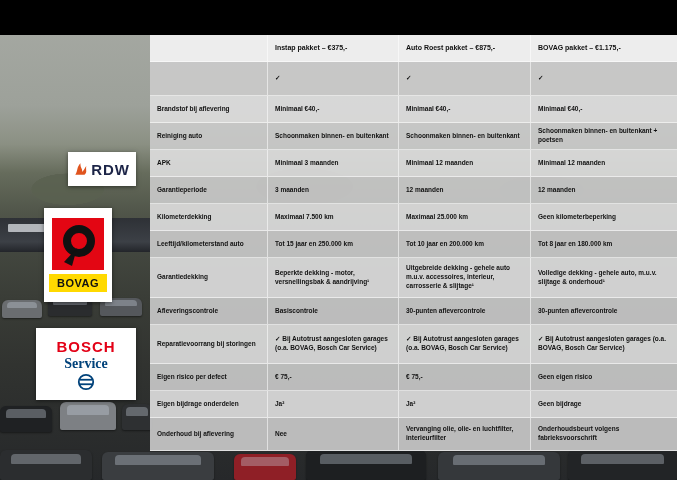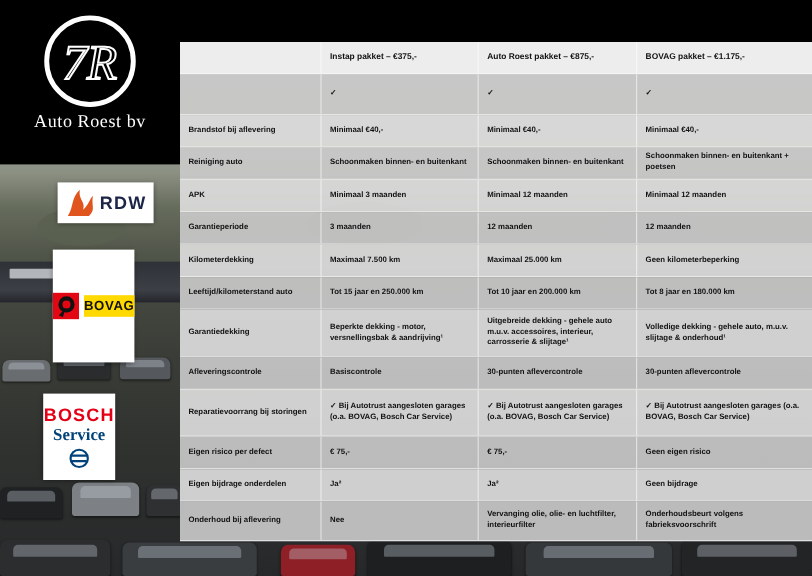--- a/index.html
+++ b/index.html
@@ -27,26 +27,26 @@
   .car::after{content:"";position:absolute;left:12%;top:12%;width:76%;height:34%;
     background:rgba(200,210,220,.35);border-radius:4px 4px 1px 1px;}
   
   .topbar{position:absolute;left:0;top:0;width:677px;height:35px;background:#000;}
   .brand-panel{position:absolute;left:0;top:0;width:150px;height:137px;background:#000;
     display:flex;flex-direction:column;align-items:center;}
   .brand-logo{margin-top:10px;width:82px;height:82px;}
   .brand-name{color:#fff;font-family:"Liberation Serif",serif;font-size:15px;letter-spacing:.5px;margin-top:2px;}
   
   .logo-box{position:absolute;background:#fff;box-shadow:0 1px 4px rgba(0,0,0,.5);}
-  .rdw{left:48px;top:152px;width:80px;height:34px;display:flex;align-items:center;justify-content:flex-start;padding:0 6px;box-sizing:border-box;}
+  .rdw{left:68px;top:152px;width:68px;height:34px;display:flex;align-items:center;justify-content:flex-start;padding:0 6px;box-sizing:border-box;}
   .rdw-text{font-weight:bold;color:#1c2447;font-size:15px;letter-spacing:1px;margin-left:4px;}
-  .bovag{left:44px;top:208px;width:68px;height:94px;display:flex;flex-direction:row;align-items:center;justify-content:center;gap:4px;}
+  .bovag{left:44px;top:208px;width:68px;height:94px;display:flex;flex-direction:column;align-items:center;justify-content:center;gap:4px;}
   .bovag-bar{background:#ffd900;width:58px;height:18px;display:flex;align-items:center;justify-content:center;}
   .bovag-label{font-weight:800;color:#111;font-size:11px;letter-spacing:.5px;}
-  .bosch{left:36px;top:328px;width:60px;height:72px;display:flex;flex-direction:column;align-items:center;justify-content:center;gap:1px;}
+  .bosch{left:36px;top:328px;width:100px;height:72px;display:flex;flex-direction:column;align-items:center;justify-content:center;gap:1px;}
   .bosch-line1{color:#e30016;font-weight:800;font-size:15px;letter-spacing:1px;}
   .bosch-line2{color:#00427a;font-weight:700;font-size:14px;font-family:"Liberation Serif",serif;}
   
   .pkg-table{position:absolute;left:150px;top:35px;width:527px;color:#111;}
   .t-row{display:grid;grid-template-columns:118px 131px 132px 146px;
     min-height:26px;border-bottom:1px solid rgba(255,255,255,.55);}
   .t-row:nth-child(odd){background:rgba(219,219,219,.93);}
   .t-row:nth-child(even){background:rgba(203,203,203,.90);}
   .t-row.head{background:rgba(240,240,240,.97);min-height:26px;}
   .t-row:nth-child(2){min-height:33px;}
@@ -80,27 +80,20 @@
     <div class="car" style="left:0px;top:450px;width:92px;height:30px;background:#2b2d2f;"></div>
     <div class="car" style="left:102px;top:452px;width:112px;height:28px;background:#3a3d40;"></div>
     <div class="car" style="left:234px;top:454px;width:62px;height:26px;background:#8f1f26;"></div>
     <div class="car" style="left:306px;top:450px;width:120px;height:30px;background:#1d1f21;"></div>
     <div class="car" style="left:438px;top:452px;width:122px;height:28px;background:#35383b;"></div>
     <div class="car" style="left:568px;top:450px;width:109px;height:30px;background:#222426;"></div>
   </div>
 
   <div class="topbar"></div>
 
-  <div class="brand-panel">
-    <svg class="brand-logo" viewBox="0 0 100 100">
-      <circle cx="50" cy="50" r="44" fill="none" stroke="#ffffff" stroke-width="5"></circle>
-      <text x="22" y="68" font-size="50" font-family="Liberation Serif, serif" font-style="italic" fill="none" stroke="#ffffff" stroke-width="2">7R</text>
-    </svg>
-    <div class="brand-name">Auto Roest bv</div>
-  </div>
 
   <div class="logo-box rdw">
     <svg width="26" height="28" viewBox="0 0 30 30">
       <path d="M3 28 C9 19 6 10 15 2 C13 12 21 14 18 22 C24 17 24 12 28 8 C26 18 31 22 24 28 Z" fill="#e0541e"></path>
     </svg>
     <span class="rdw-text">RDW</span>
   </div>
 
   <div class="logo-box bovag">
     <svg width="52" height="52" viewBox="0 0 52 52">

